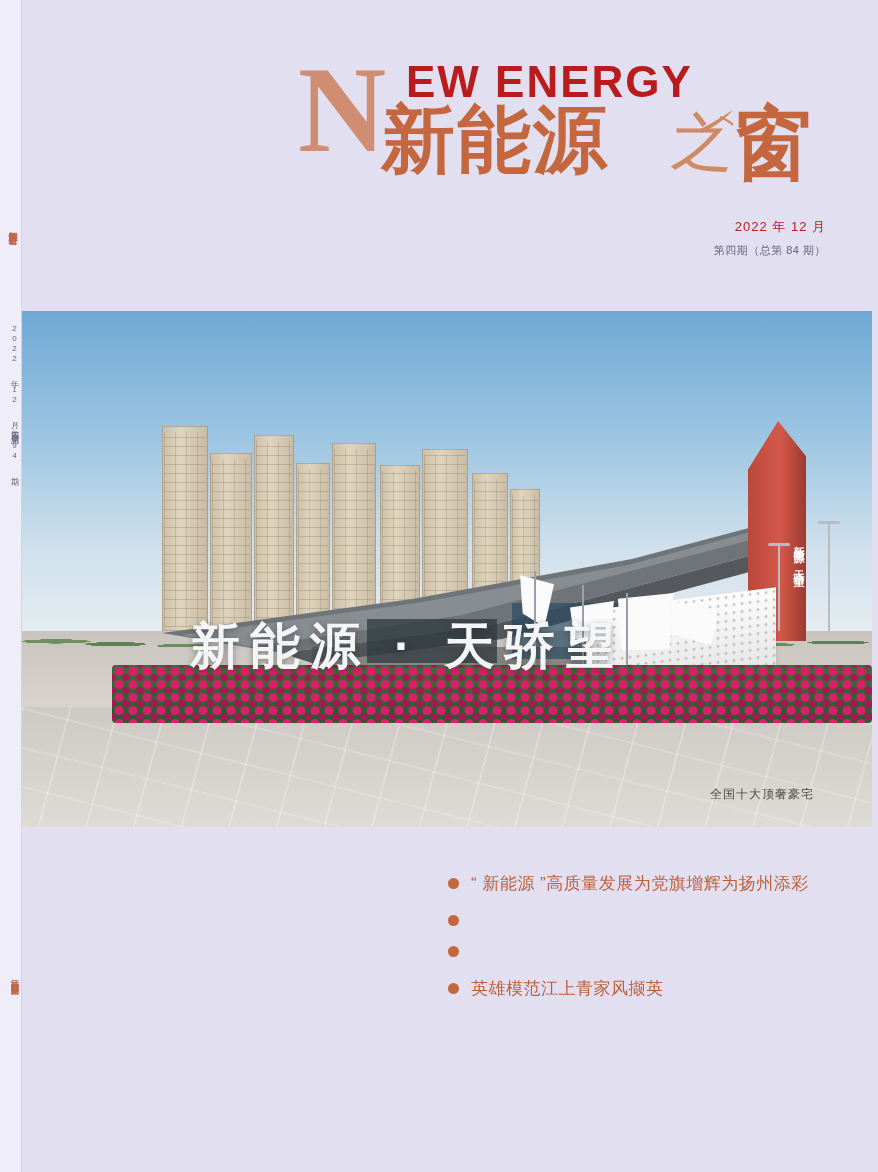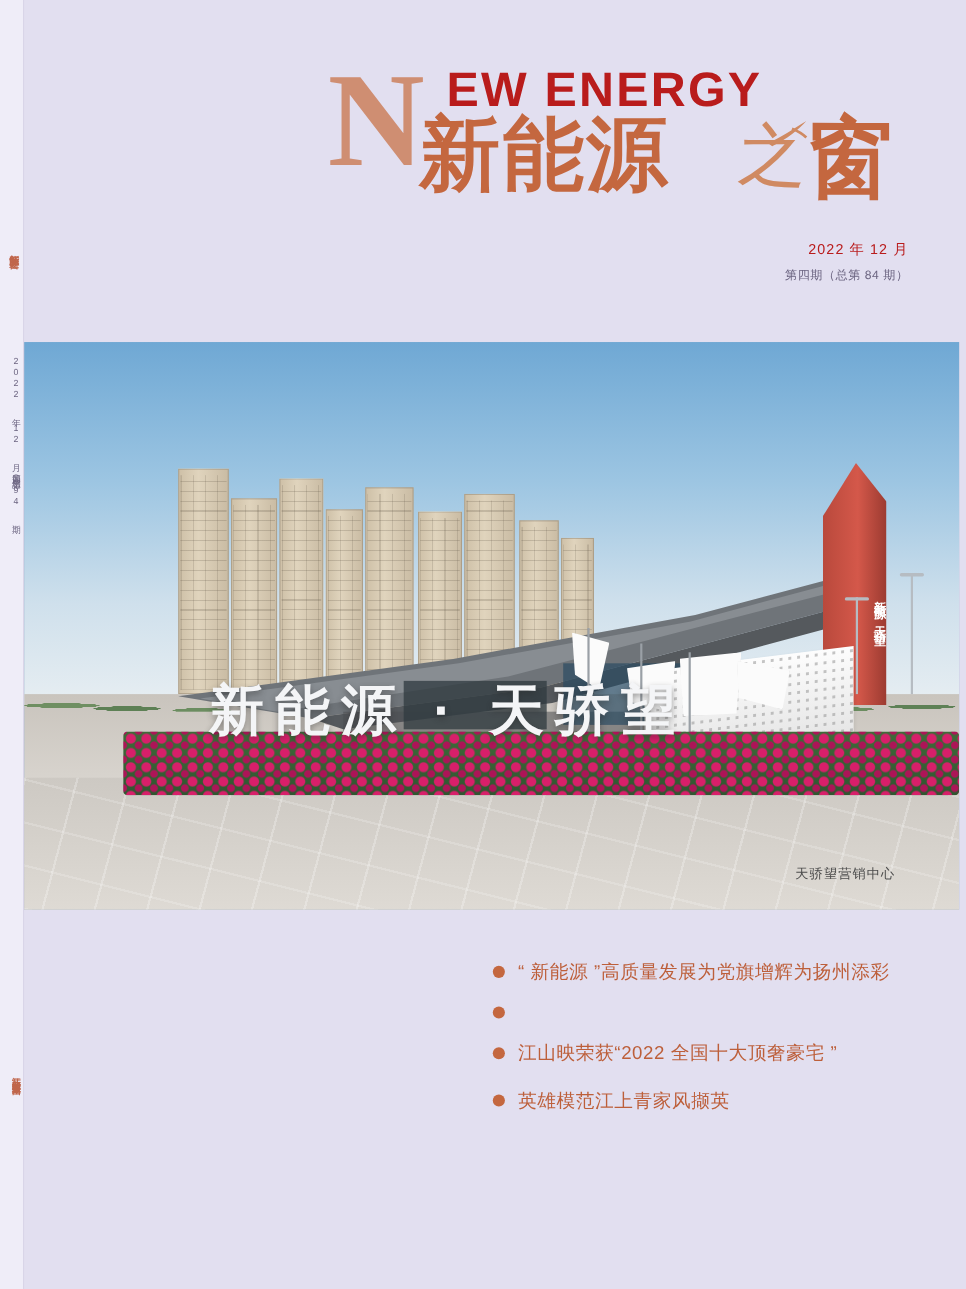--- a/index.html
+++ b/index.html
@@ -365,32 +365,31 @@
   <div class="pole" style="left:560px; bottom:158px; height:84px;"></div>
   <div class="pole" style="left:604px; bottom:156px; height:78px;"></div>
 
   <div class="streetlamp" style="left:806px; height:110px;"></div>
   <div class="streetlamp" style="left:756px; height:88px;"></div>
 
   <div class="pavement"></div>
   <div class="flowerbed"></div>
 
   <div class="big-text">新能源 · 天骄望</div>
-  <div class="photo-caption">天骄望营销中心</div>
+  <div class="photo-caption">全国十大顶奢豪宅</div>
 </div>
 
 <div class="headlines">
   <div class="hl-row">
     <span class="hl-dot"></span>
     <span class="hl-text">“ 新能源 ”高质量发展为党旗增辉为扬州添彩</span>
   </div>
   <div class="hl-row">
     <span class="hl-dot"></span>
   </div>
   <div class="hl-row">
     <span class="hl-dot"></span>
-    <span class="hl-text">江山映荣获“2022 全国十大顶奢豪宅 ”</span>
   </div>
   <div class="hl-row">
     <span class="hl-dot"></span>
     <span class="hl-text">英雄模范江上青家风撷英</span>
   </div>
 </div>
 
 </body></html>

